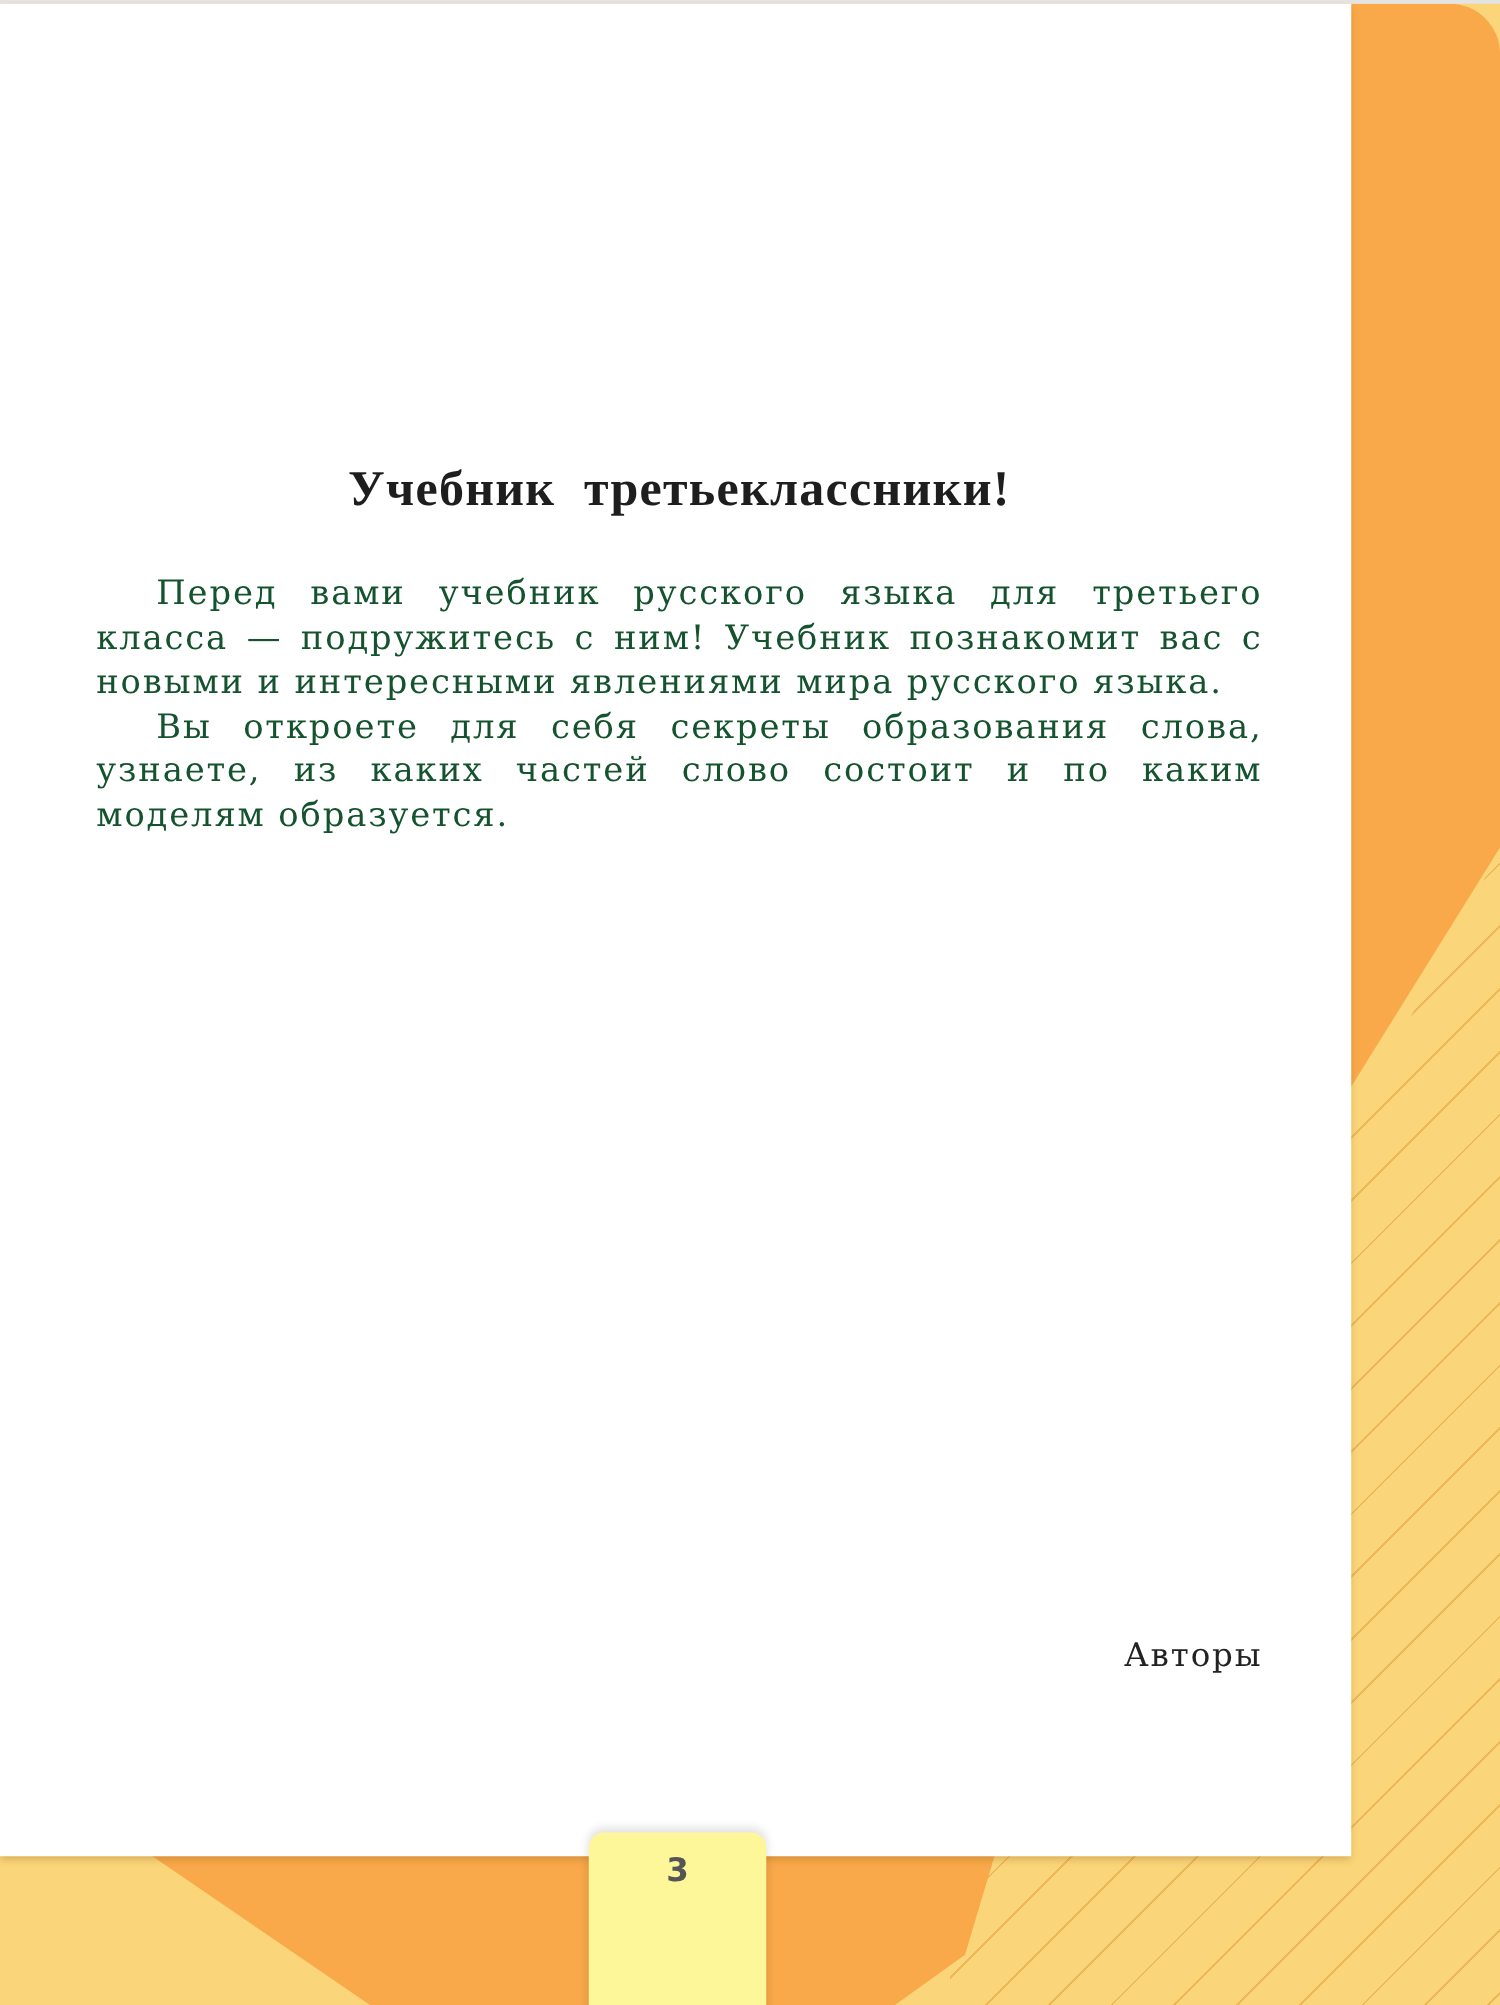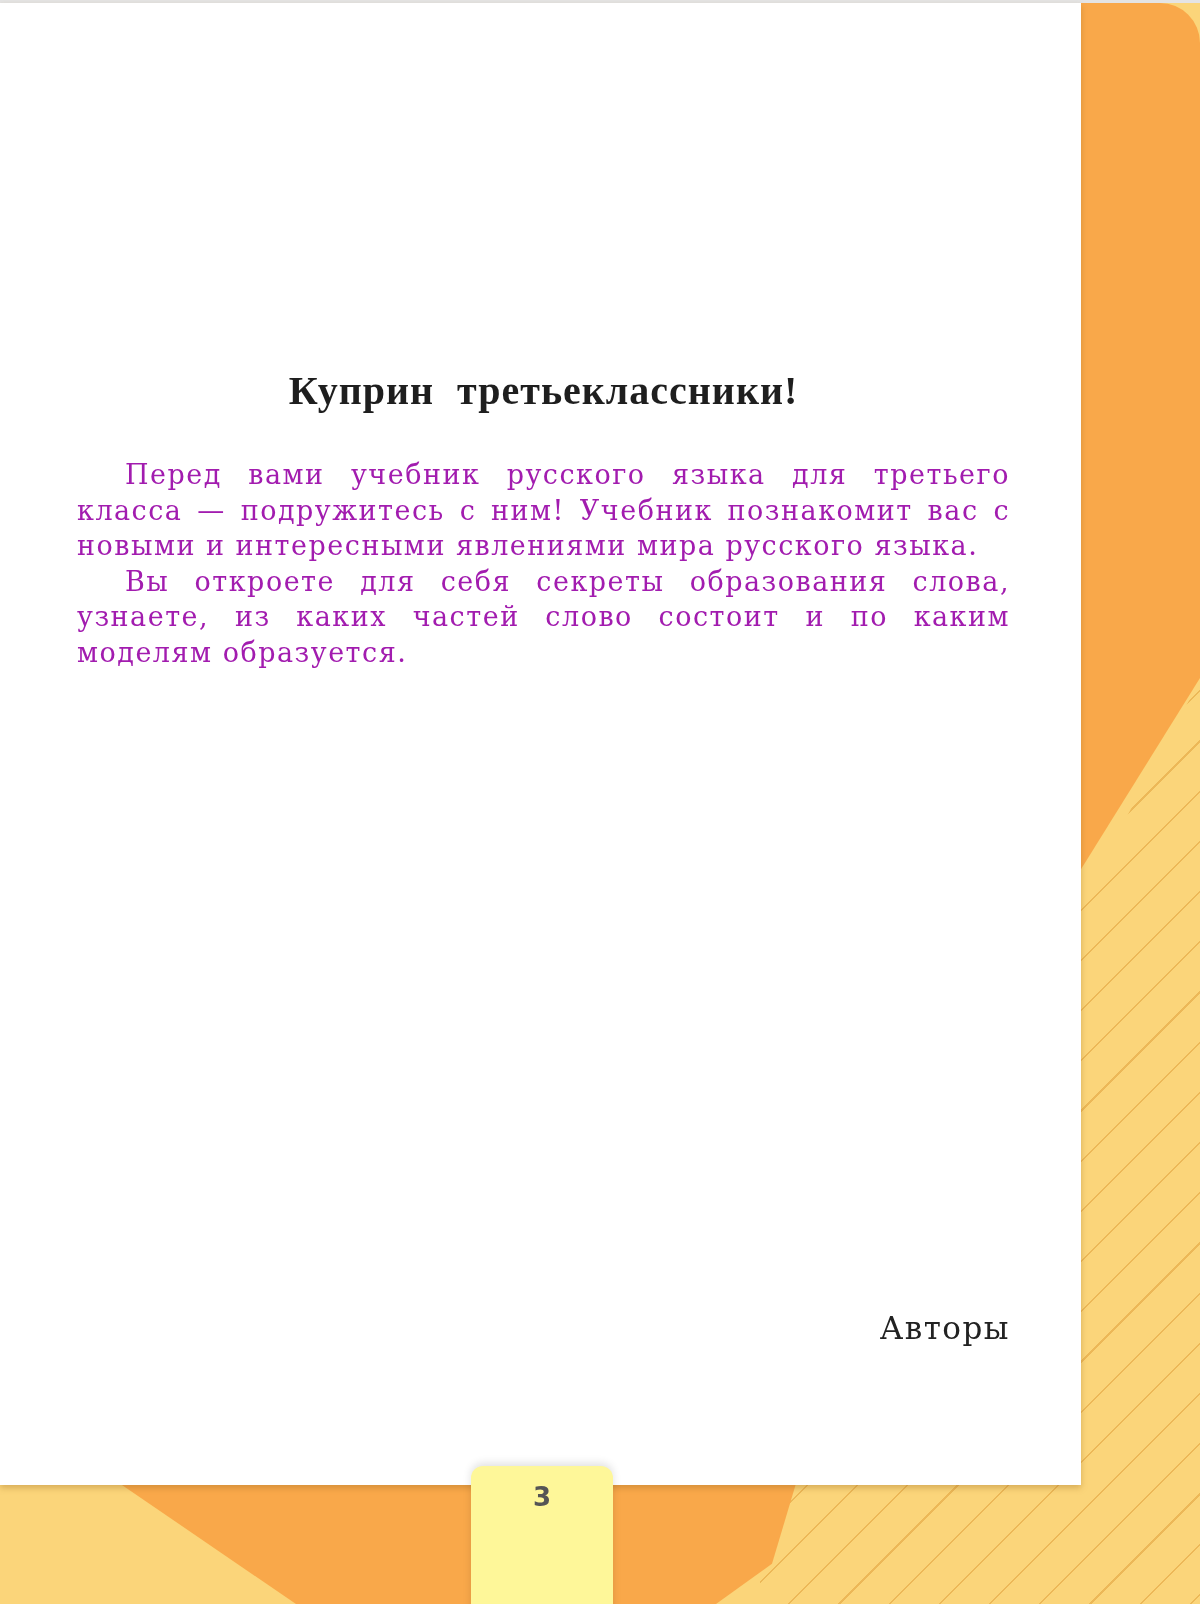--- a/index.html
+++ b/index.html
@@ -37,26 +37,26 @@
     }
     .quote .q-text { text-indent: 48px; }
     .quote .q-author { text-align: right; letter-spacing: 2px; }
     .title {
       position: absolute; left: 77px; top: 364px; width: 933px; text-align: center;
       font-size: 40px; font-weight: bold; color: #1e1e1e; letter-spacing: 1px; word-spacing: 12px;
       font-family: "Liberation Serif", "DejaVu Serif", serif;
     }
     .body-text {
       position: absolute; left: 77px; top: 454px; width: 933px;
-      font-size: 27px; line-height: 35.5px; color: #a21caf; letter-spacing: 1.5px;
+      font-size: 27px; line-height: 35.5px; color: #14532d; letter-spacing: 1.5px;
     }
     .body-text p { margin: 0; text-indent: 48px; text-align: justify; hyphens: manual; }
     .signature {
       position: absolute; left: 77px; top: 1307px; width: 933px; text-align: right;
-      font-size: 31px; color: #222; letter-spacing: 1.5px;
+      font-size: 26px; color: #222; letter-spacing: 1.5px;
     }
     .page-tab {
       position: absolute; left: 471px; top: 1466px; width: 142px; height: 150px;
       background: #fef799; border-radius: 12px 12px 0 0;
       box-shadow: 0 -3px 8px rgba(0,0,0,0.12);
       text-align: center;
     }
     .page-number {
       display: block; margin-top: 16px;
       font-family: "DejaVu Sans", "Liberation Sans", sans-serif;
@@ -66,21 +66,21 @@
 </head>
 <body>
 
 <div class="top-strip"></div>
 <div class="bg-orange-right"></div>
 <div class="hatch"></div>
 <div class="bg-orange-bottom"></div>
 
 <div class="page">
 
-  <div class="title">Куприн третьеклассники!</div>
+  <div class="title">Учебник третьеклассники!</div>
 
   <div class="body-text">
     <p>Перед вами учебник русского языка для третьего класса — подружитесь с ним! Учебник познакомит вас с новыми и интересными явлениями мира русского языка.</p>
     <p>Вы откроете для себя секреты образования слова, узнаете, из каких частей слово состоит и по каким моделям образуется.</p>
   </div>
 
   <div class="signature">Авторы</div>
 </div>
 
 <div class="page-tab">

